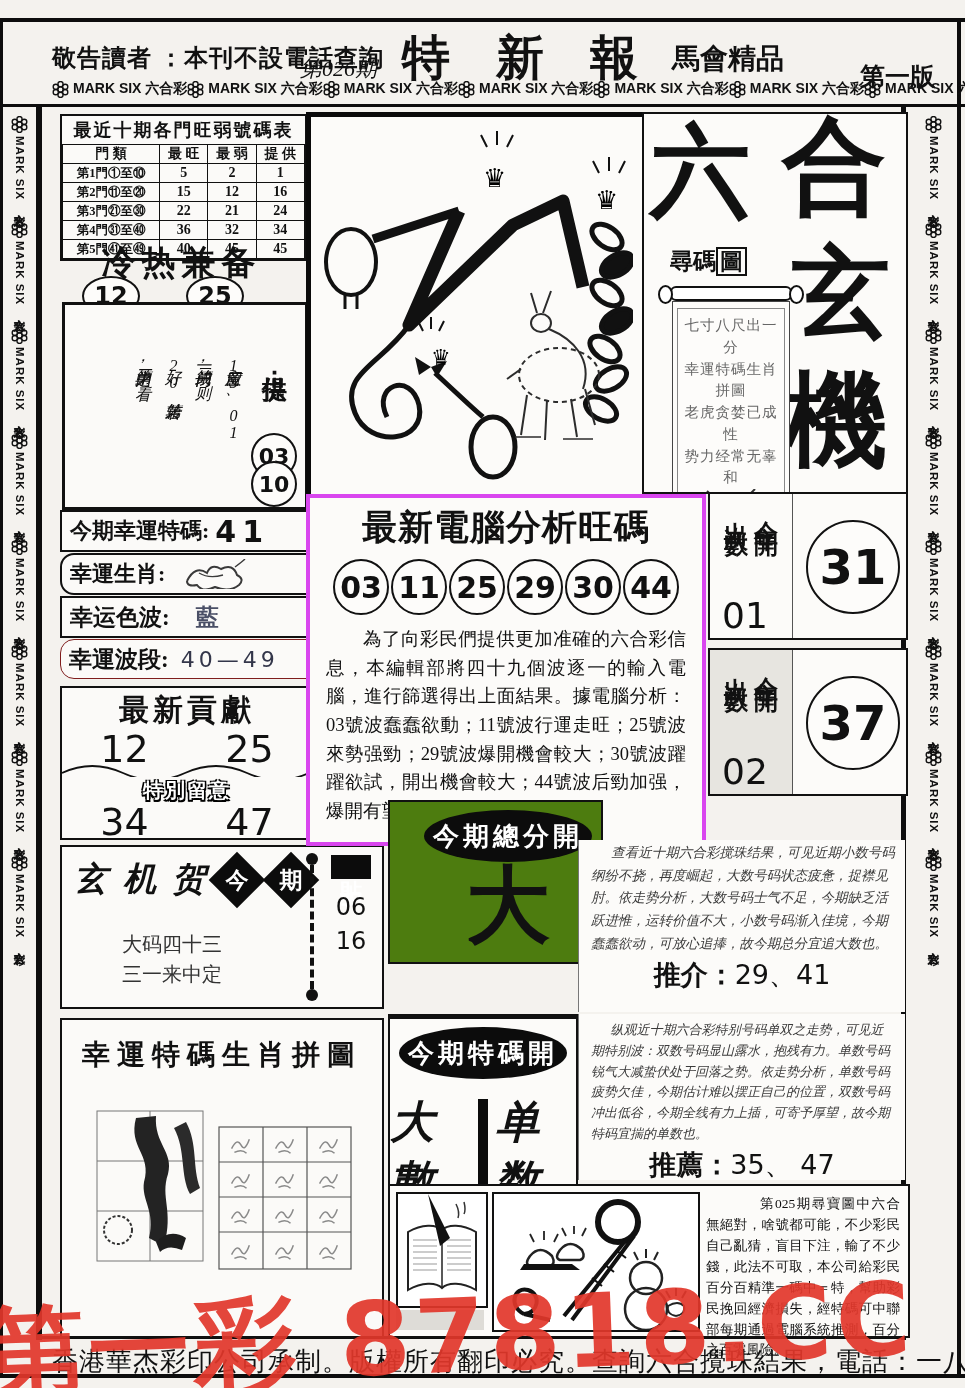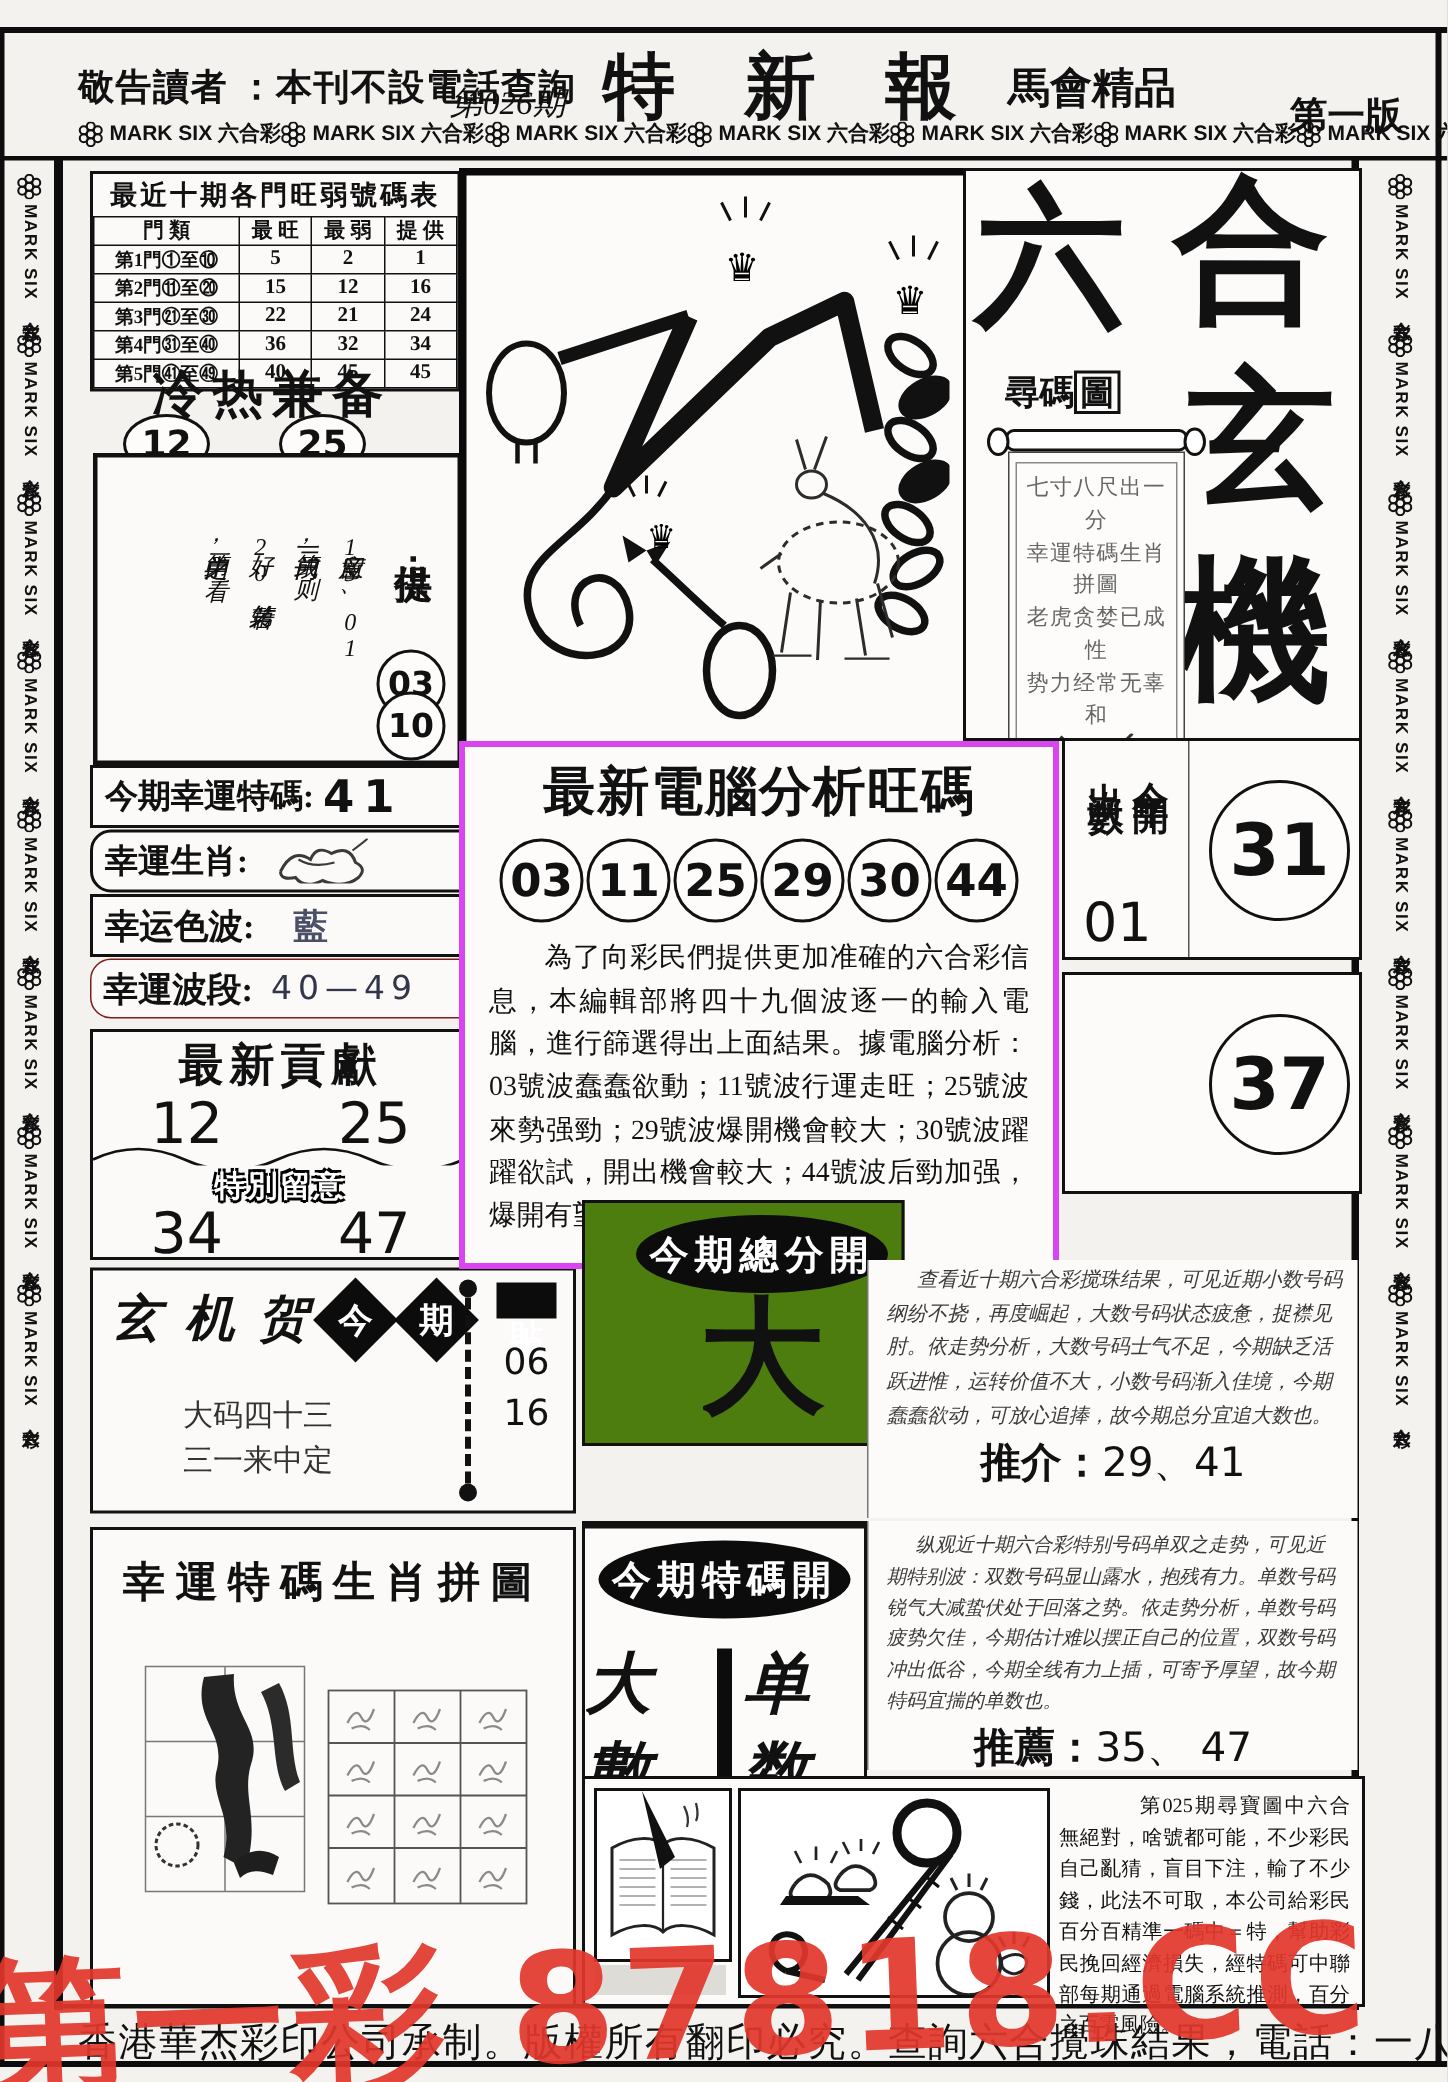--- a/index.html
+++ b/index.html
@@ -481,20 +481,25 @@
 
   <div class="abs" style="left:708px;top:492px;width:196px;height:144px;border:2px solid #111;background:#fcfbf9;">
     <div style="position:absolute;left:0;top:0;bottom:0;width:82px;border-right:1.5px solid #555;">
       <div class="vt" style="position:absolute;right:10px;top:8px;font-size:24px;font-weight:bold;letter-spacing:6px;">今年開</div>
       <div class="vt" style="position:absolute;left:10px;top:8px;font-size:24px;font-weight:bold;letter-spacing:6px;">出次數</div>
       <div style="position:absolute;left:12px;bottom:2px;font-size:36px;font-family:'DejaVu Sans',sans-serif;">01</div>
     </div>
     <div class="circ" style="position:absolute;left:96px;top:26px;width:90px;height:90px;font-size:48px;">31</div>
   </div>
   <div class="abs" style="left:708px;top:648px;width:196px;height:144px;border:2px solid #111;background:#fcfbf9;">
+    <div style="position:absolute;left:0;top:0;bottom:0;width:82px;border-right:1.5px solid #555;background:#e7e5e0;">
+      <div class="vt" style="position:absolute;right:10px;top:8px;font-size:24px;font-weight:bold;letter-spacing:6px;">今年開</div>
+      <div class="vt" style="position:absolute;left:10px;top:8px;font-size:24px;font-weight:bold;letter-spacing:6px;">出次數</div>
+      <div style="position:absolute;left:12px;bottom:2px;font-size:36px;font-family:'DejaVu Sans',sans-serif;">02</div>
+    </div>
     <div class="circ" style="position:absolute;left:96px;top:26px;width:90px;height:90px;font-size:48px;">37</div>
   </div>
 
   <div class="abs" style="left:388px;top:800px;width:186px;height:160px;border:2.5px solid #111;background:#4d7c0f;padding-left:25px;">
     <div class="pill" style="width:168px;height:52px;margin:8px auto 0;font-size:26px;">今期總分開</div>
     <div style="text-align:center;font-size:84px;font-weight:900;line-height:1.05;">大</div>
   </div>
 
   <div class="abs" style="left:578px;top:840px;width:326px;height:172px;border-left:1.5px solid #777;background:#fcfbf9;">
     <div class="hand" style="padding:2px 10px 0 12px;font-size:13.5px;color:#3a3a3a;line-height:1.68;text-indent:1.5em;">查看近十期六合彩搅珠结果，可见近期小数号码纲纷不挠，再度崛起，大数号码状态疲惫，捉襟见肘。依走势分析，大数号码士气不足，今期缺乏活跃进惟，运转价值不大，小数号码渐入佳境，今期蠢蠢欲动，可放心追捧，故今期总分宜追大数也。</div>

